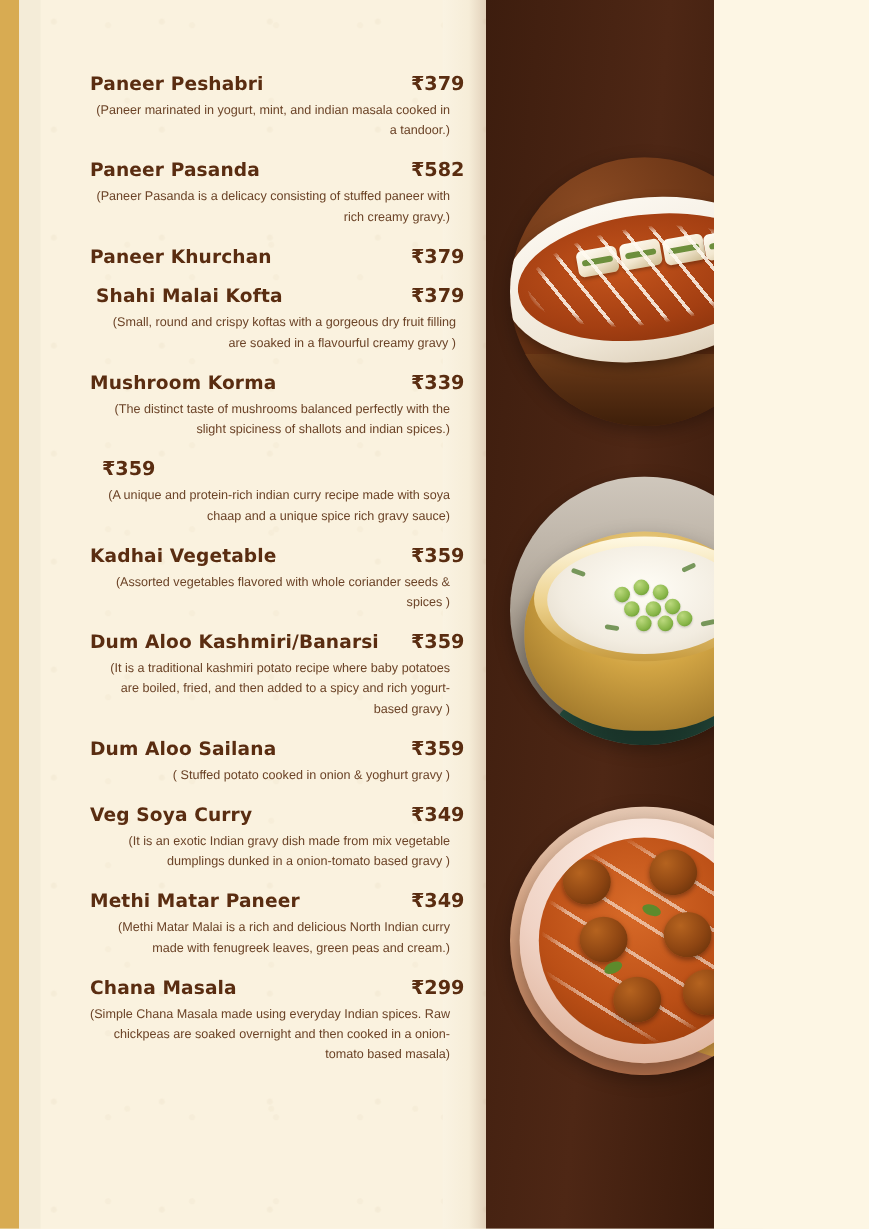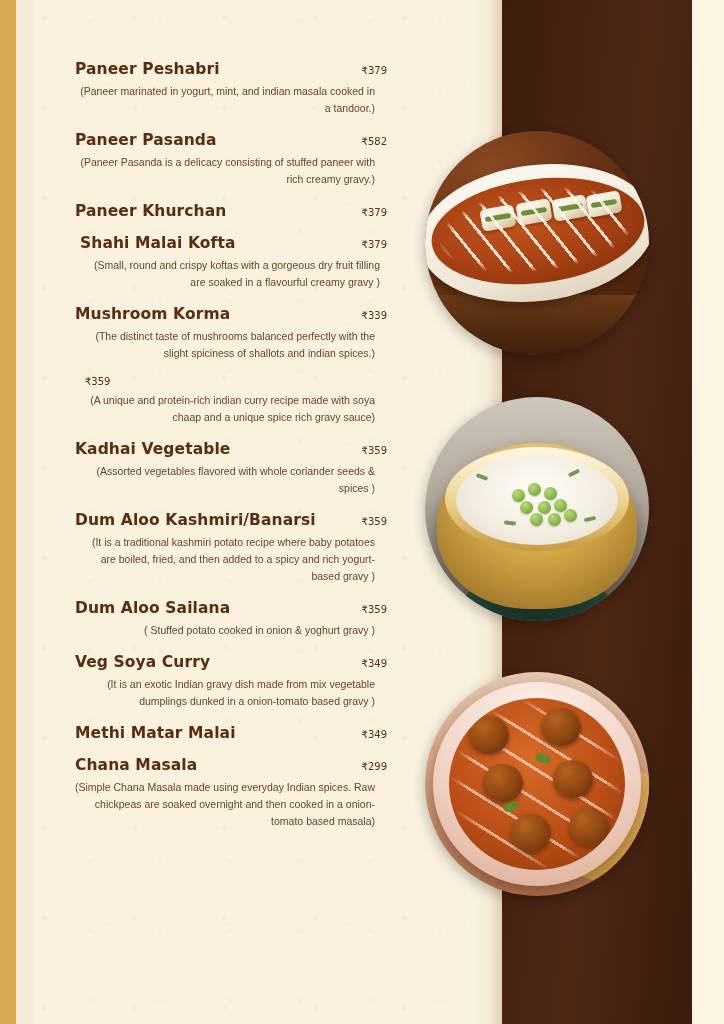--- a/index.html
+++ b/index.html
@@ -10,21 +10,21 @@
     width: 724px;
     height: 1024px;
     background: #fdf6e4;
     font-family: "Liberation Sans", sans-serif;
     overflow: hidden;
     position: relative;
   }
   .page {
     position: absolute;
     inset: 0;
-    width: 692px;
+    width: 595px;
     height: 1024px;
     overflow: hidden;
   }
   
   .band-left {
     position: absolute;
     left: 0; top: 0;
     width: 16px; height: 1024px;
     background: #d8ab52;
   }
@@ -82,22 +82,22 @@
   .item-name {
     font-family: "DejaVu Sans", sans-serif;
     font-size: 15.5px;
     font-weight: bold;
     color: #5a2d11;
     letter-spacing: 0.1px;
     white-space: nowrap;
   }
   .item-price {
     font-family: "DejaVu Sans", sans-serif;
-    font-size: 10px;
-    font-weight: normal;
+    font-size: 16px;
+    font-weight: bold;
     color: #5a2d11;
     margin-left: 10px;
     white-space: nowrap;
   }
   .item-desc {
     margin-top: 5px;
     font-family: Liberation Sans, sans-serif;
     font-size: 10.5px;
     line-height: 1.62;
     color: #6b4327;
@@ -371,23 +371,24 @@
     <div class="menu-item">
       <div class="item-head">
         <span class="item-name">Veg Soya Curry</span>
         <span class="item-price">₹349</span>
       </div>
       <div class="item-desc">(It is an exotic Indian gravy dish made from mix vegetable dumplings dunked in a onion-tomato based gravy )</div>
     </div>
 
     <div class="menu-item">
       <div class="item-head">
-        <span class="item-name">Methi Matar Malai</span>
+        <span class="item-name">Methi Matar Paneer</span>
         <span class="item-price">₹349</span>
       </div>
+      <div class="item-desc">(Methi Matar Malai is a rich and delicious North Indian curry made with fenugreek leaves, green peas and cream.)</div>
     </div>
 
     <div class="menu-item">
       <div class="item-head">
         <span class="item-name">Chana Masala</span>
         <span class="item-price">₹299</span>
       </div>
       <div class="item-desc">(Simple Chana Masala made using everyday Indian spices. Raw chickpeas are soaked overnight and then cooked in a onion-tomato based masala)</div>
     </div>
 

